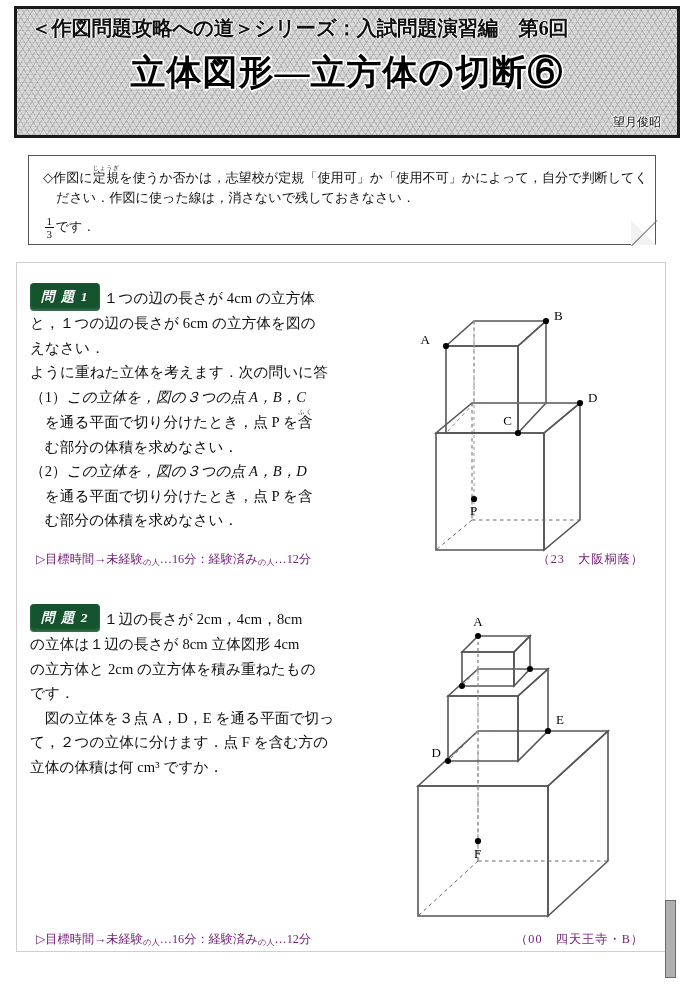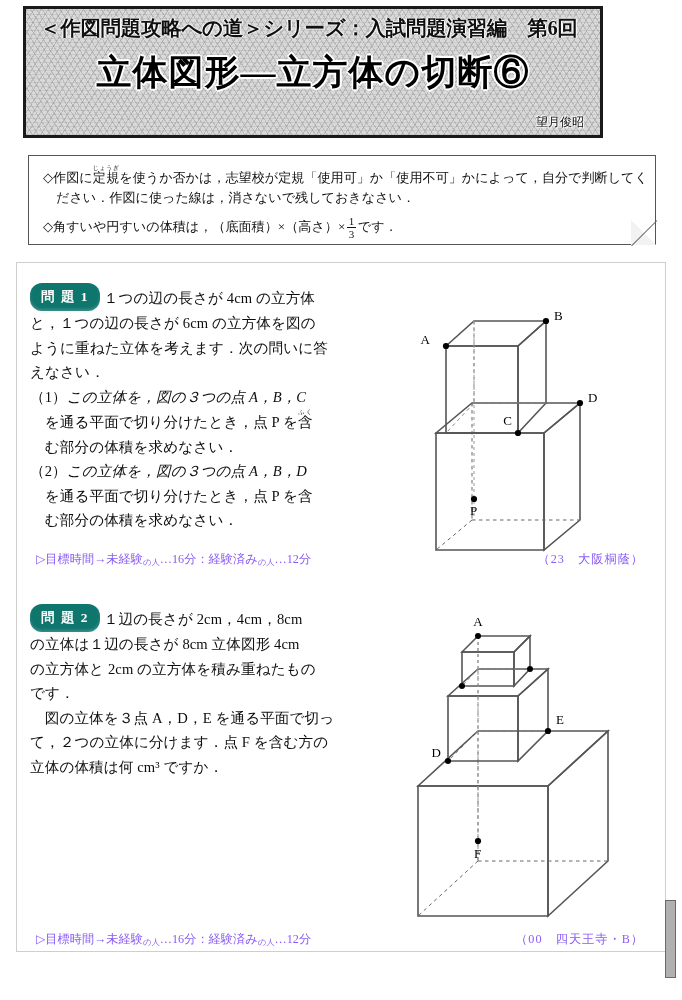--- a/index.html
+++ b/index.html
@@ -10,22 +10,22 @@
     background: #ffffff;
     font-family: "Liberation Serif", "DejaVu Serif", serif;
     color: #111;
     position: relative;
     overflow: hidden;
   }
 
   
   #header-banner {
     position: absolute;
-    left: 23px; top: 6px;
-    width: 580px; height: 132px;
+    left: 14px; top: 6px;
+    width: 666px; height: 132px;
     border: 3px solid #1a1a1a;
     background:
       repeating-linear-gradient(58deg, rgba(150,150,150,0.45) 0px, rgba(150,150,150,0.45) 1px, rgba(255,255,255,0) 1px, rgba(255,255,255,0) 5px),
       repeating-linear-gradient(-58deg, rgba(140,140,140,0.40) 0px, rgba(140,140,140,0.40) 1px, rgba(255,255,255,0) 1px, rgba(255,255,255,0) 6px),
       repeating-linear-gradient(0deg, rgba(165,165,165,0.30) 0px, rgba(165,165,165,0.30) 1px, rgba(255,255,255,0) 1px, rgba(255,255,255,0) 4px),
       #d9d9d9;
     overflow: hidden;
   }
   #series-line {
     position: absolute;
@@ -118,26 +118,27 @@
     position: absolute;
     right: 6px; top: 900px;
     width: 11px; height: 78px;
     background: #b0b0b0;
     border: 1px solid #6a6a6a;
   }
 
   
   .problem-badge {
     display: inline-block;
-    background: #0f766e;
+    background: #14532d;
     color: #ffffff;
     font-size: 13.5px;
     font-weight: 700;
+    font-style: italic;
     padding: 2.5px 11px 3px 11px;
-    border-radius: 12px;
+    border-radius: 4px;
     letter-spacing: 1.5px;
     vertical-align: 2px;
     box-shadow: inset 0 -2px 3px rgba(255,255,255,0.18);
   }
   .prob-text {
     font-size: 14.6px;
     line-height: 1.68;
     color: #0d0d0d;
     letter-spacing: 0.1px;
   }
@@ -148,21 +149,21 @@
 
   #problem1-block { position: absolute; left: 30px; top: 283px; width: 352px; }
   #problem2-block { position: absolute; left: 30px; top: 604px; width: 356px; }
 
   .meta-row {
     position: absolute;
     display: flex;
     justify-content: space-between;
     align-items: baseline;
     font-size: 12.2px;
-    color: #8b5cf6;
+    color: #701a75;
     white-space: nowrap;
   }
   #meta-row-1 { left: 36px; top: 551px; width: 608px; }
   #meta-row-2 { left: 36px; top: 931px; width: 608px; }
   .meta-target .tiny { font-size: 8.4px; vertical-align: -0.2em; }
   .meta-source { letter-spacing: 1px; }
 
   #page-number {
     position: absolute;
     left: 18px; top: 1004px;
@@ -188,42 +189,41 @@
   <div id="main-title">立体図形―立方体の切断⑥</div>
   <div id="author-line">望月俊昭</div>
 </div>
 
 <div id="notice-box">
   <div class="notice-line">
     <span>◇作図に</span><ruby><span>定規</span><rt>じょうぎ</rt></ruby><span>を使うか否かは，志望校が定規「使用可」か「使用不可」かによって，自分で判断してく</span>
   </div>
   <div class="notice-line indent2">ださい．作図に使った線は，消さないで残しておきなさい．</div>
   <div class="notice-line notice-para2">
-    <span>◇角すいや円すいの体積は，（底面積）×（高さ）×</span>
     <span class="frac">
       <span class="num">1</span>
       <span class="den">3</span>
     </span>
     <span>です．</span>
   </div>
   <div id="dogear"></div>
   <div id="dogear-line"></div>
 </div>
 
 <div id="content-frame"></div>
 
 <div id="problem1-block">
   <div class="prob-text">
     <p>
       <span class="problem-badge">問 題 1</span>
       <span>１つの辺の長さが 4cm の立方体</span>
     </p>
     <p>と，１つの辺の長さが 6cm の立方体を図の</p>
+    <p>えなさい．</p>
     <p>ように重ねた立体を考えます．次の問いに答</p>
-    <p>えなさい．</p>
     <div class="sub-item">
       <span class="sub-num">（1）</span>
       <span class="sub-body">
         <span>この立体を，図の３つの点 A，B，C</span>
       </span>
     </div>
     <p>
       　<span>を通る平面で切り分けたとき，点 P を</span><ruby><span>含</span><rt>ふく</rt></ruby>
     </p>
     <p>　<span>む部分の体積を求めなさい．</span></p>

